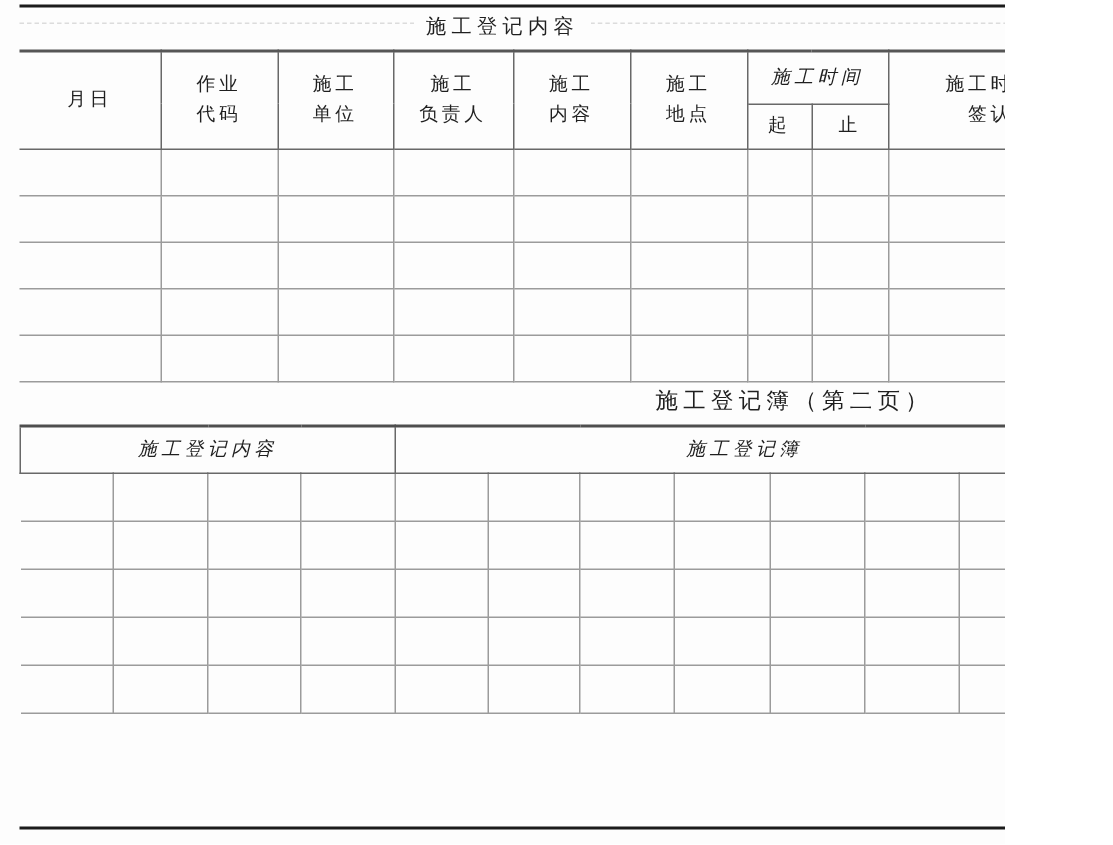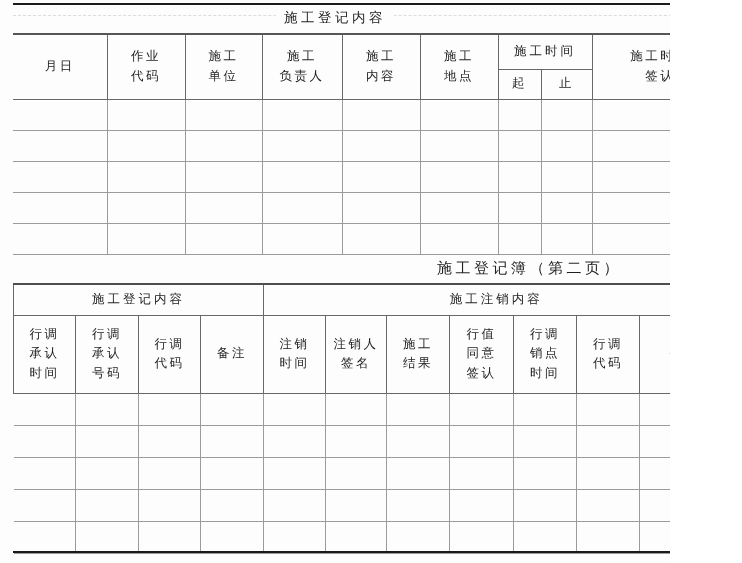--- a/index.html
+++ b/index.html
@@ -31,21 +31,21 @@
   td:last-child  { border-right:none; }
   tr.hr td { border-color:#686868; }
   td.bl { border-left:1px solid #8a8a8a; }
 
   #t1 tr.hA { height:35px; }
   #t1 tr.hB { height:30px; }
   #t1 tr.br { height:31px; }
   #t2 tr.g  { height:31px; }
   #t2 tr.h2 { height:78px; }
   #t2 tr.br { height:32px; }
-  #t1 td.grp, #t2 td.grp { letter-spacing:3px; }
+  #t1 td.grp, #t2 td.grp { letter-spacing:3px;font-style:italic; }
 </style>
 </head>
 <body>
 
 <div class="sheet">
   <div class="rule top"></div>
   <div class="scan-line"></div>
   <div class="title-center"><span>施工登记内容</span></div>
 
   <table id="t1">
@@ -151,47 +151,21 @@
         <col style="width:61px">
         <col style="width:63px">
         <col style="width:64px">
       <col style="width:63px">
         <col style="width:63px">
         <col style="width:89px">
     </colgroup>
     <tbody>
       <tr class="hr g">
         <td colspan="4" class="grp bl">施工登记内容</td>
-        <td colspan="7" class="grp">施工注销内容</td>
-      </tr>
-      <tr class="hr h2">
-        <td class="bl">行调
-承认
-时间</td>
-        <td>行调
-承认
-号码</td>
-        <td>行调
-代码</td>
-        <td>备注</td>
-        <td>注销
-时间</td>
-        <td>注销人
-签名</td>
-        <td>施工
-结果</td>
-        <td>行值
-同意
-签认</td>
-        <td>行调
-销点
-时间</td>
-        <td>行调
-代码</td>
-        <td>备注</td>
+        <td colspan="7" class="grp">施工登记簿</td>
       </tr>
       <tr class="br">
           <td></td>
           <td></td>
           <td></td>
           <td></td>
           <td></td>
           <td></td>
           <td></td>
           <td></td>

